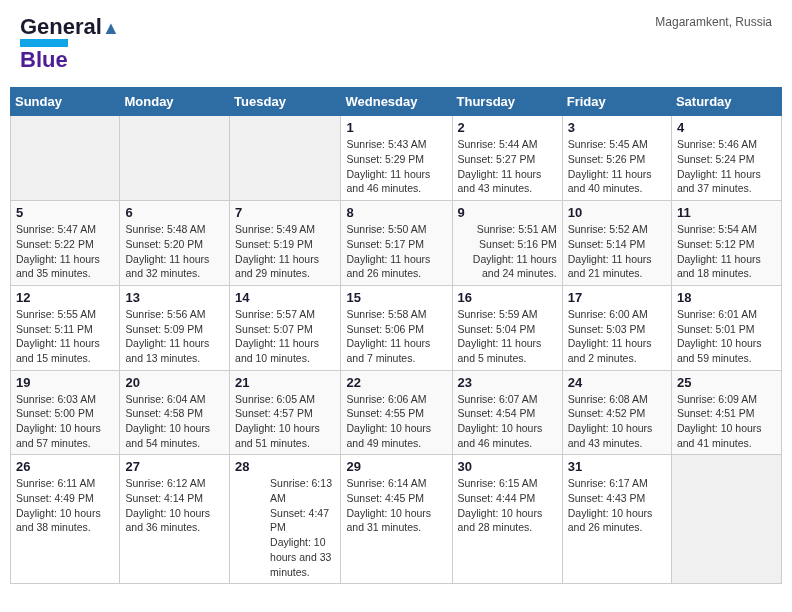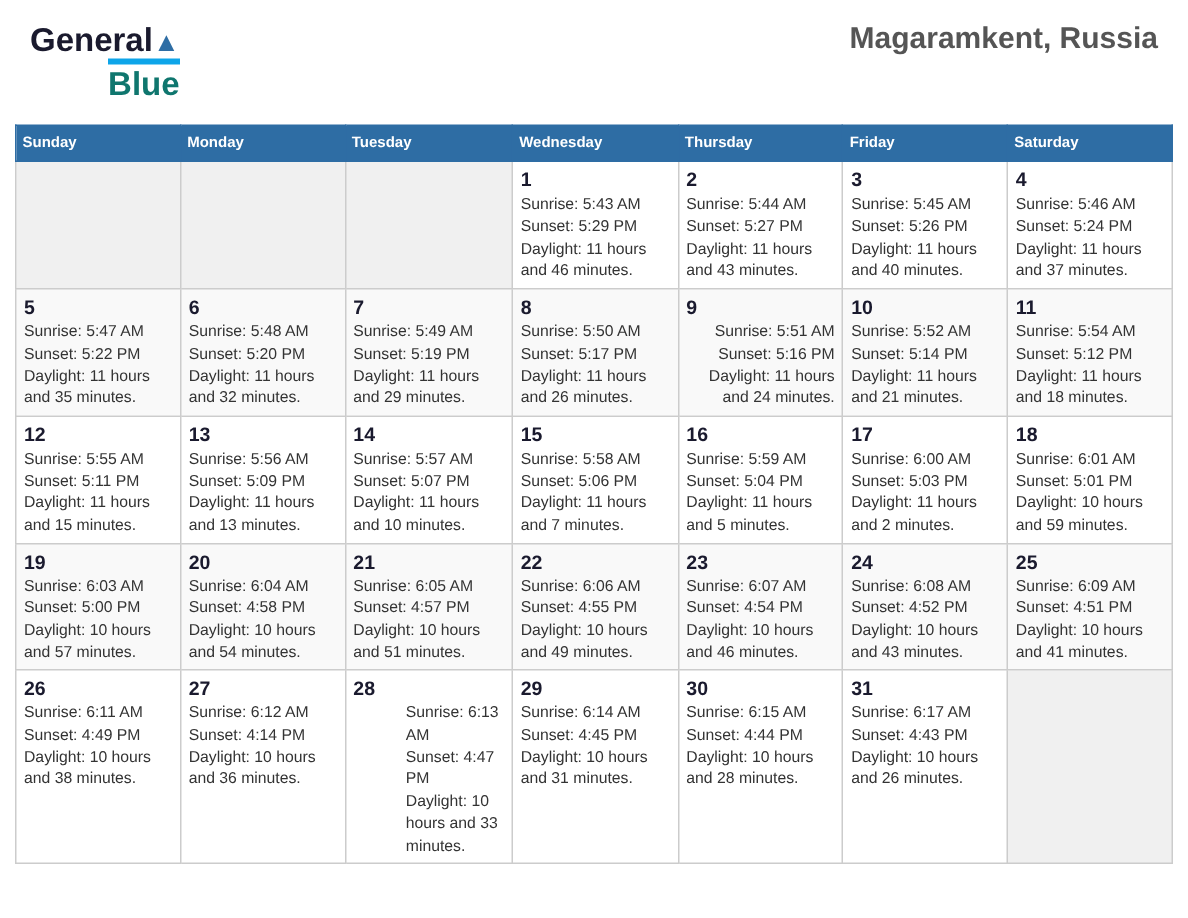--- a/index.html
+++ b/index.html
@@ -13,46 +13,46 @@
     .header {
       display: flex;
       align-items: flex-start;
       justify-content: space-between;
       margin-bottom: 10px;
       padding: 5px 10px;
     }
     .logo {
       display: flex;
       flex-direction: column;
-      align-items: flex-end;
+      align-items: flex-start;
     }
     .title-section {
       text-align: right;
     }
     .title-section h1 {
       font-size: 36px;
       font-weight: bold;
       color: #1a1a2e;
     }
     .title-section h2 {
-      font-size: 20px;
+      font-size: 12px;
       color: #555;
-      font-weight: bold;
+      font-weight: normal;
     }
     .calendar {
       width: 100%;
       border-collapse: collapse;
       font-size: 11px;
     }
     .calendar thead tr th {
       background: #2e6da4;
       color: #fff;
       padding: 6px 4px;
       text-align: left;
-      font-size: 10px;
+      font-size: 13px;
       font-weight: bold;
       border: 1px solid #2e6da4;
     }
     .calendar tbody tr td {
       border: 1px solid #ccc;
       vertical-align: top;
       padding: 4px 5px;
       width: 113px;
       min-height: 80px;
       background: #fff;
@@ -84,21 +84,21 @@
 </head>
 <body>
 
 <div class="header">
   <div class="logo">
     <div class="logo-wrapper">
       <div style="font-size:22px;font-weight:bold;color:#1a1a2e;line-height:1.1;">
         <span style="color:#1a1a2e;">General</span><span style="color:#2e6da4; font-size:18px;">▲</span>
       </div>
     </div>
-    <div style="font-size:22px;font-weight:bold;color:#0f766e;line-height:1.1;border-top:4px solid #0ea5e9;padding-top:1px;">Blue</div>
+    <div style="font-size:22px;font-weight:bold;color:#4c1d95;line-height:1.1;border-top:8px solid #0ea5e9;padding-top:1px;">Blue</div>
   </div>
   <div class="title-section">
     <h2>Magaramkent, Russia</h2>
   </div>
 </div>
 
 <table class="calendar">
   <thead>
     <tr>
     <th>Sunday</th>

